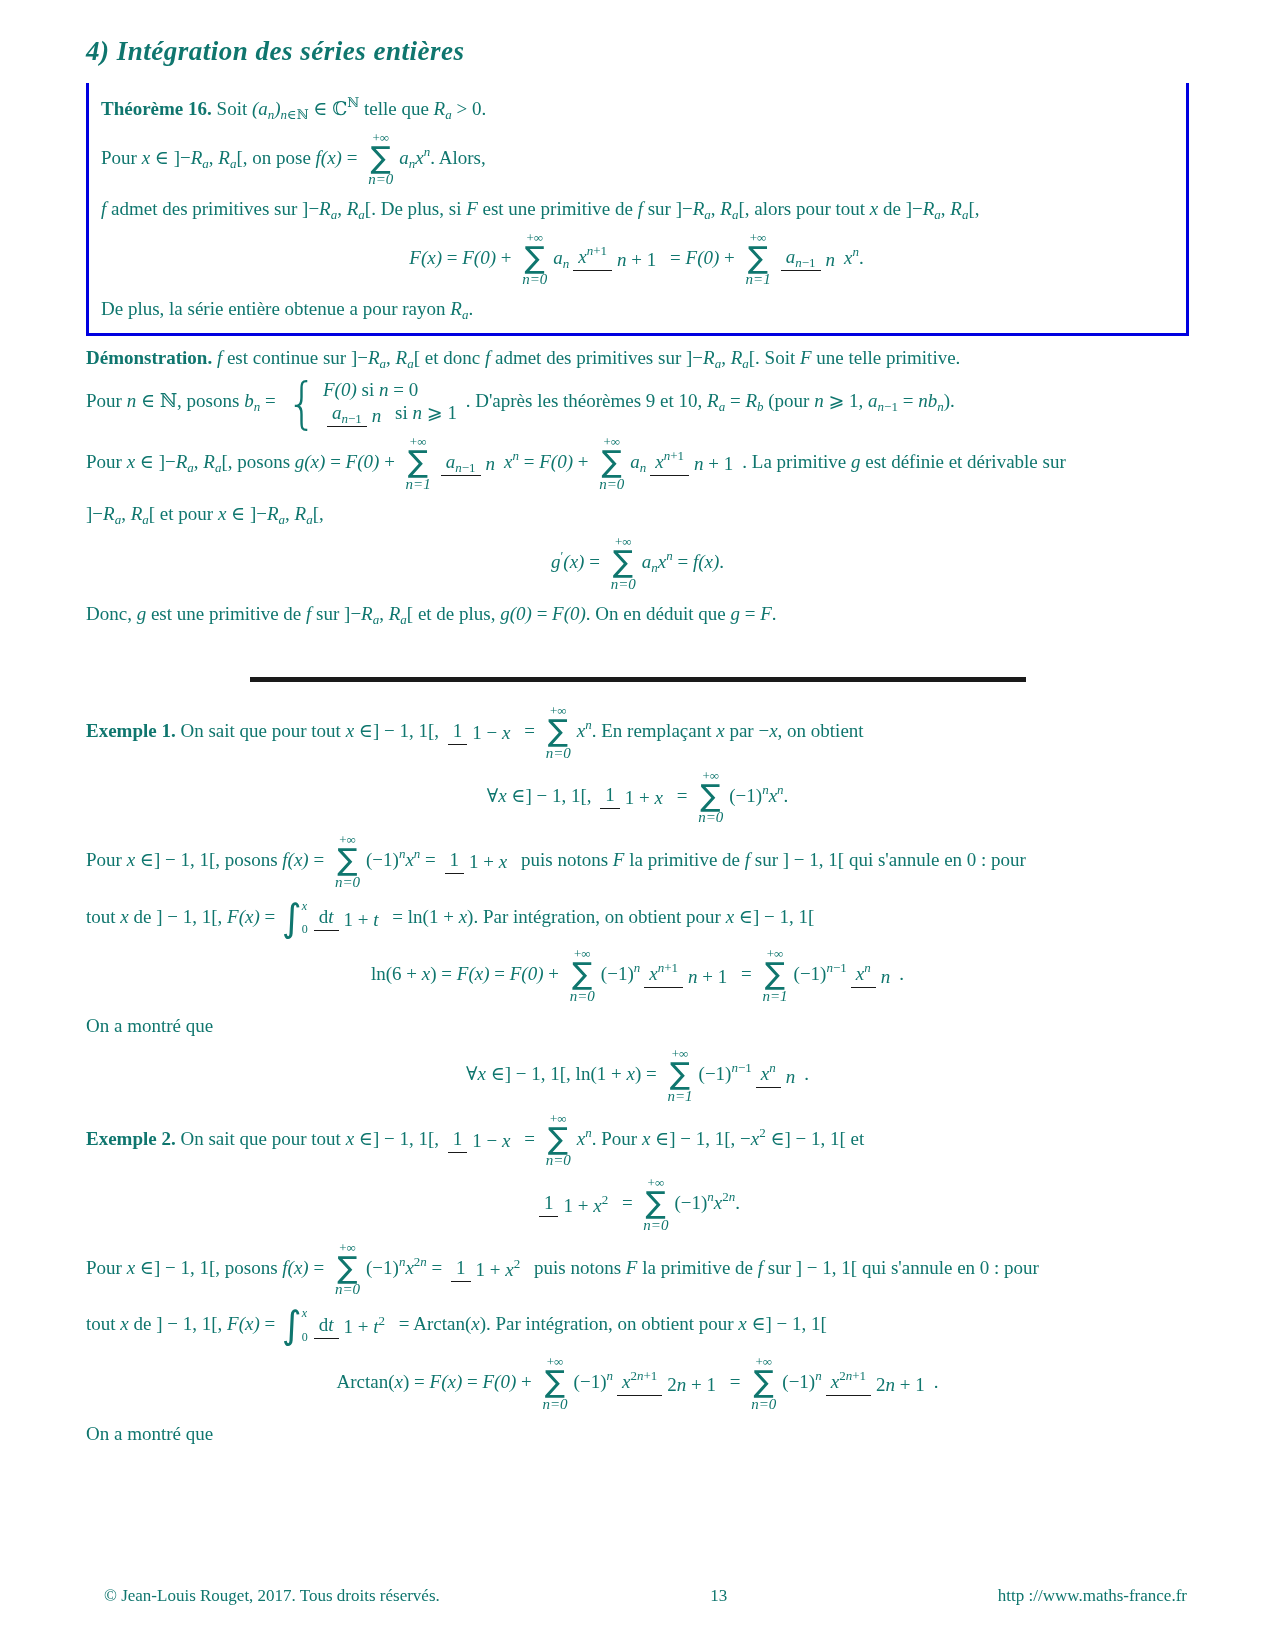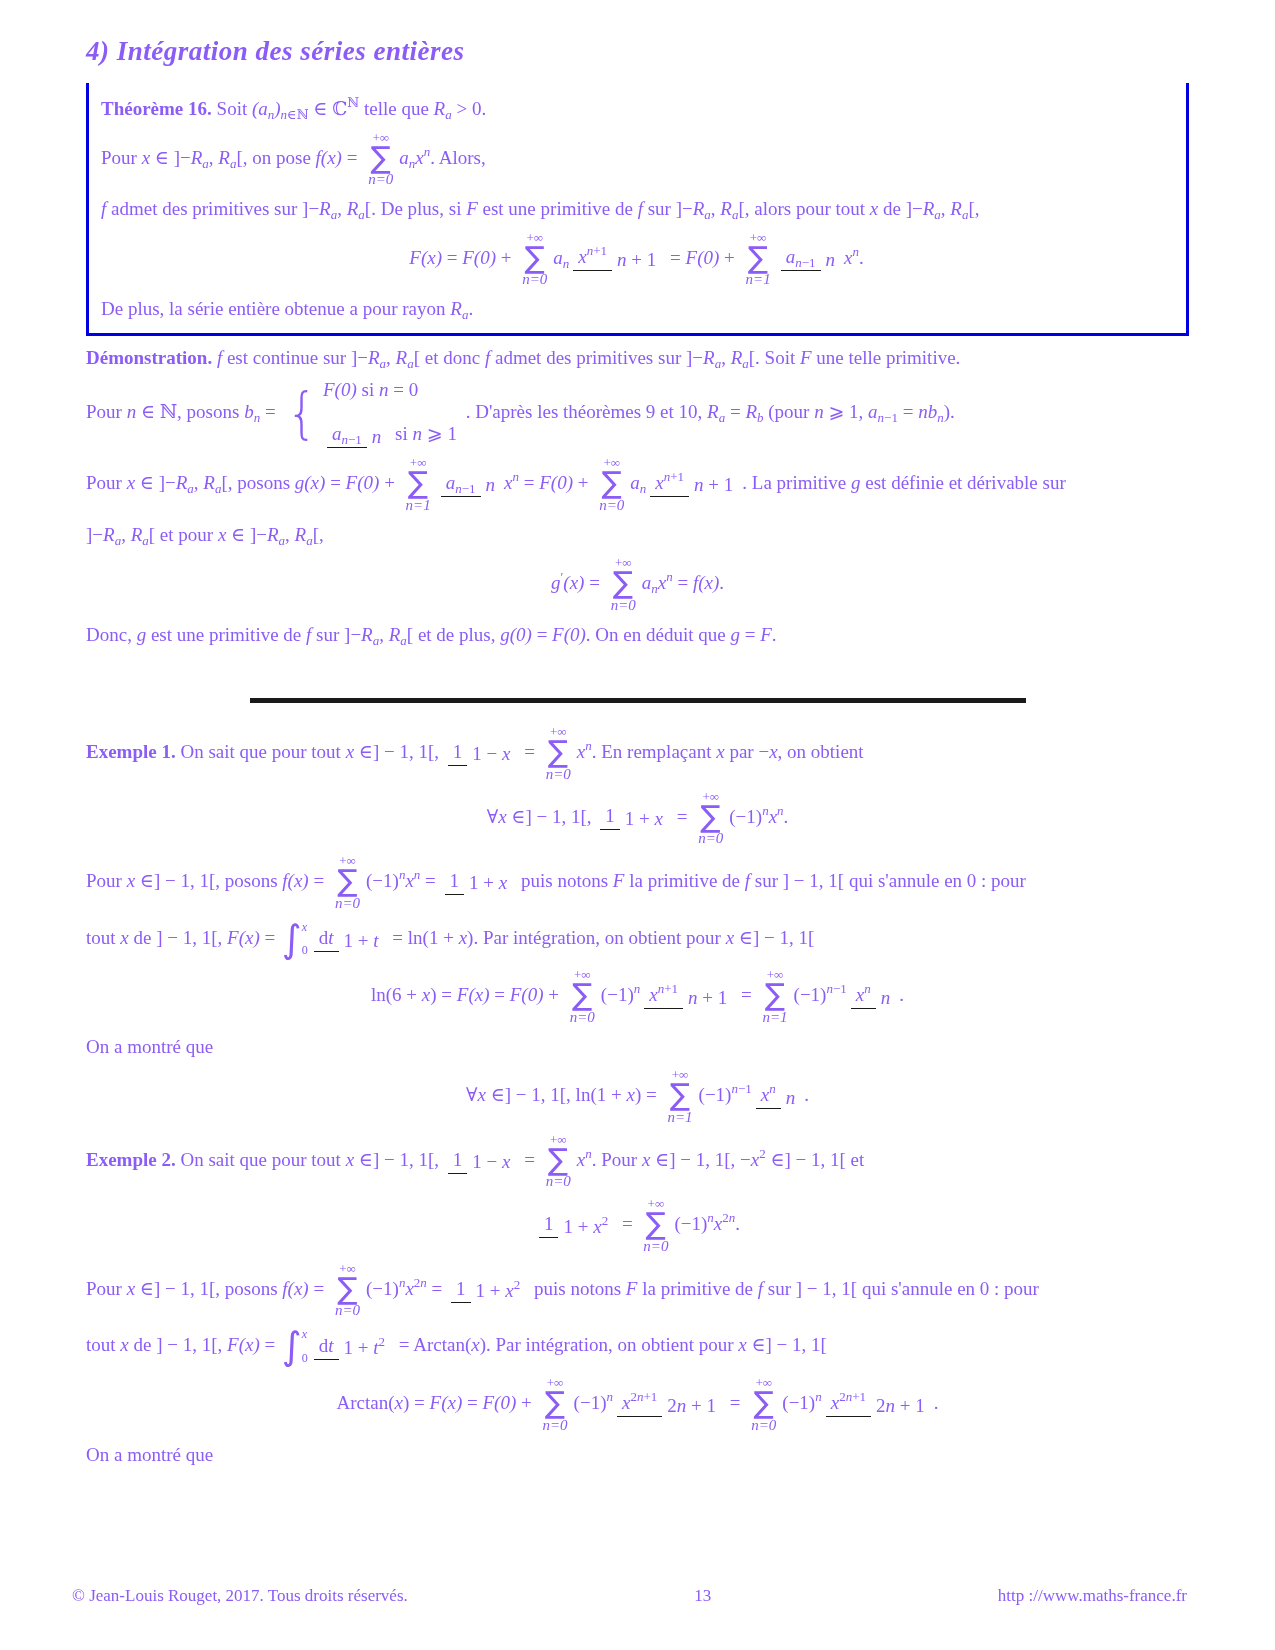--- a/index.html
+++ b/index.html
@@ -1,20 +1,20 @@
 <!DOCTYPE html>
 <html style="--accent: #0000e0;"><head>
 <meta charset="utf-8">
 <style>
   html,body{margin:0;padding:0;background:#ffffff;}
   .page{
     position:relative;
     width:1275px;height:1632px;
     background:#fff;
-    color:#8b5cf6;
+    color:#0f766e;
     font-family:"Liberation Serif","DejaVu Serif","DejaVu Sans",serif;
     font-size:19px;
     overflow:hidden;
   }
   .main{padding:36px 86px 0 86px;}
   .title{
     font-size:27px;font-style:italic;font-weight:bold;
     margin:0 0 16px 0;letter-spacing:.5px;
   }
   .thm-box{
@@ -42,25 +42,25 @@
   .msum-sig{font-size:30px;line-height:.95;font-family:"DejaVu Sans",sans-serif;}
   .msum-lo{font-size:15px;font-style:italic;}
   .mint{display:inline-flex;align-items:stretch;vertical-align:middle;margin:0 2px;}
   .mint-g{font-size:38px;line-height:1.1;font-family:"DejaVu Sans",sans-serif;}
   .mint-l{display:flex;flex-direction:column;justify-content:space-between;
           font-size:12px;font-style:italic;padding:1px 0 3px 0;}
   .mint-lo{font-style:normal;}
   .mcases{display:inline-flex;align-items:center;vertical-align:middle;margin:0 4px;}
   .mcases-b{font-size:56px;font-weight:200;line-height:.8;margin-right:3px;
             transform:scaleX(.85);font-family:"DejaVu Sans",sans-serif;}
-  .mcases-rows{display:flex;flex-direction:column;gap:21px;text-align:left;justify-content:flex-end;}
+  .mcases-rows{display:flex;flex-direction:column;gap:0;text-align:left;justify-content:flex-end;}
   .mcases-row{line-height:1.2;}
   .divider{width:776px;height:5px;background:#1a1a1a;margin:50px auto 22px auto;}
   .footer{
-    position:absolute;left:72px;right:88px;bottom:26px;
+    position:absolute;left:104px;right:88px;bottom:26px;
     display:flex;justify-content:space-between;align-items:center;
     font-size:17px;
   }
 </style>
 </head>
 <body>
 
 <div class="page">
   <div class="main">
 

